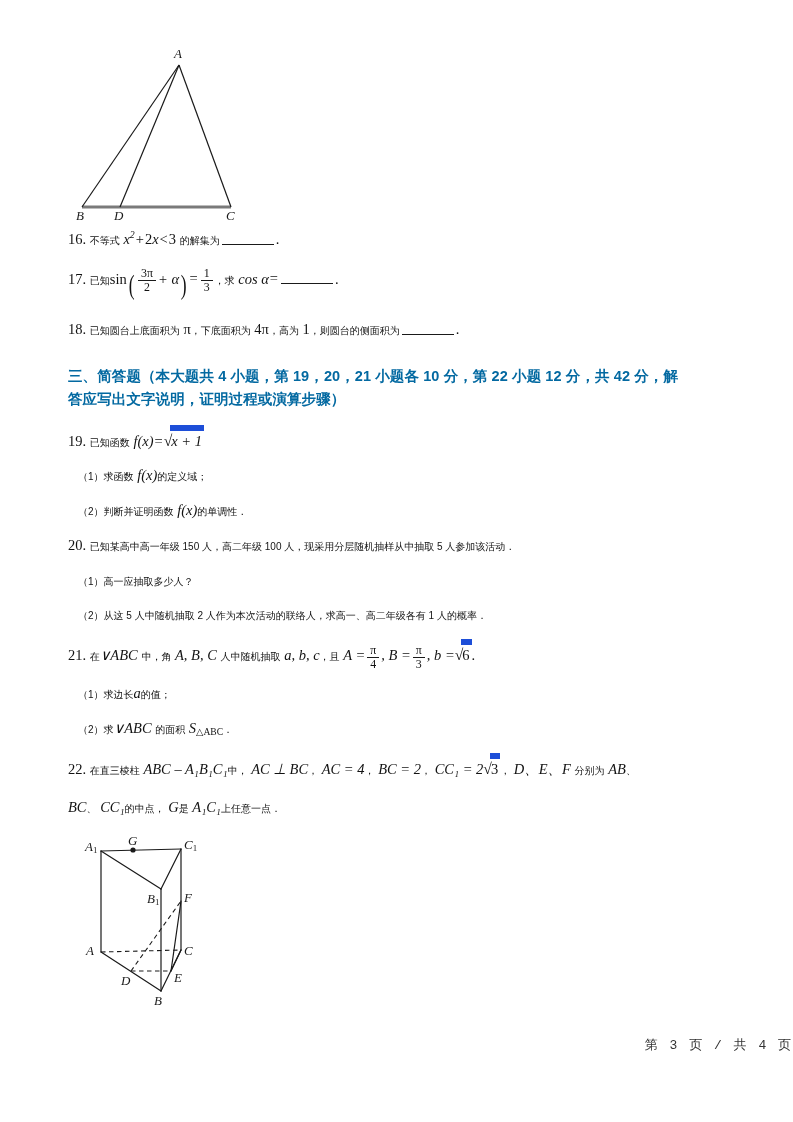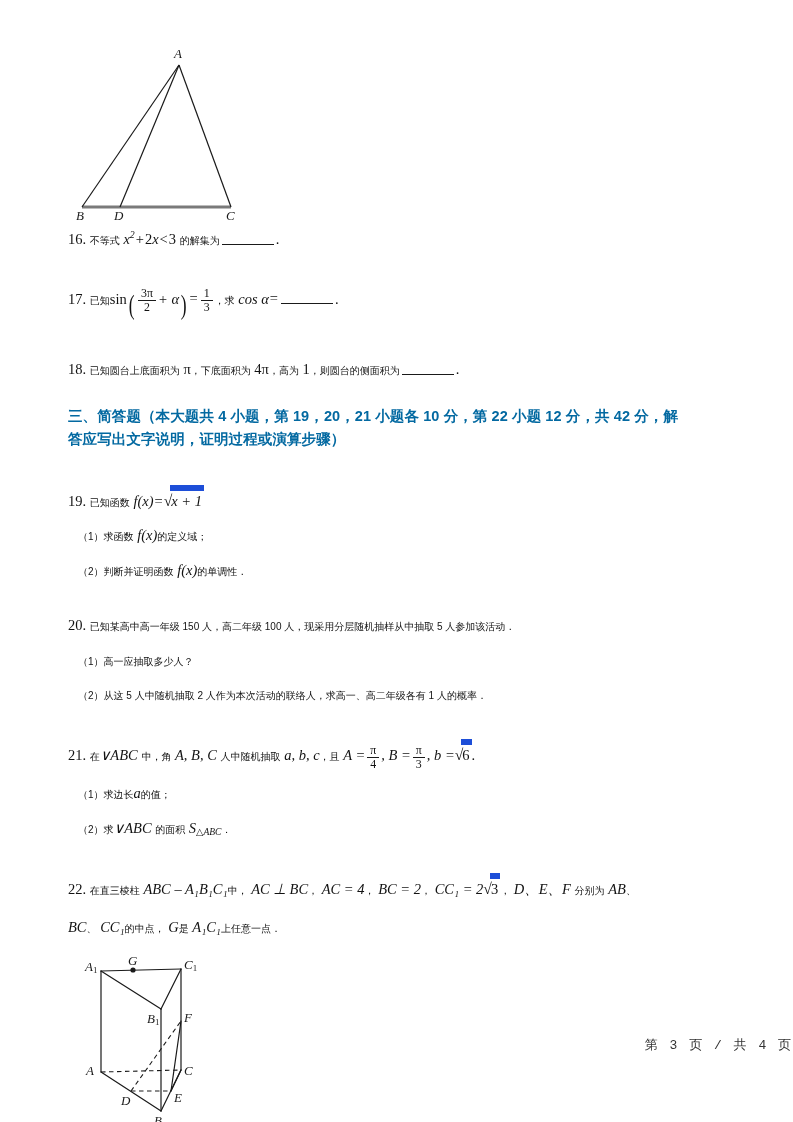--- a/index.html
+++ b/index.html
@@ -41,21 +41,21 @@
   .op { font-family: "Liberation Serif", serif; font-style: normal; padding: 0 1px; }
   .blank {
     display: inline-block;
     border-bottom: 1px solid #1a1a1a;
     width: 52px;
     height: 0.95em;
     vertical-align: -1px;
     margin: 0 2px;
   }
   .sup { font-size: 0.68em; vertical-align: super; font-style: italic; }
-  .sub { font-size: 0.66em; vertical-align: -0.22em; font-style: italic; }
+  .sub { font-size: 0.66em; vertical-align: -0.22em; }
 
   
   .frac {
     display: inline-block;
     vertical-align: -0.52em;
     text-align: center;
     margin: 0 2px;
     line-height: 1.05;
   }
   .frac .num { display: block; font-size: 0.82em; padding: 0 3px; }
@@ -89,21 +89,21 @@
     font-family: "Liberation Sans", sans-serif;
     font-weight: bold;
     font-size: 14.5px;
     line-height: 1.62;
     color: #0369a1;
     margin: 0;
     letter-spacing: 0.1px;
   }
 
   
-  .blk { margin-top: 33px; }
+  .blk { margin-top: 13px; }
   .blk-sm { margin-top: 13px; }
   .blk-lg { margin-top: 24px; }
   .sub-item { margin-top: 13px; padding-left: 10px; }
 
   
   .fig-triangle { position: relative; width: 260px; height: 175px; }
   .fig-prism { position: relative; width: 200px; height: 190px; margin-left: 13px; }
   .fig svg { display: block; }
   .lbl {
     position: absolute;

